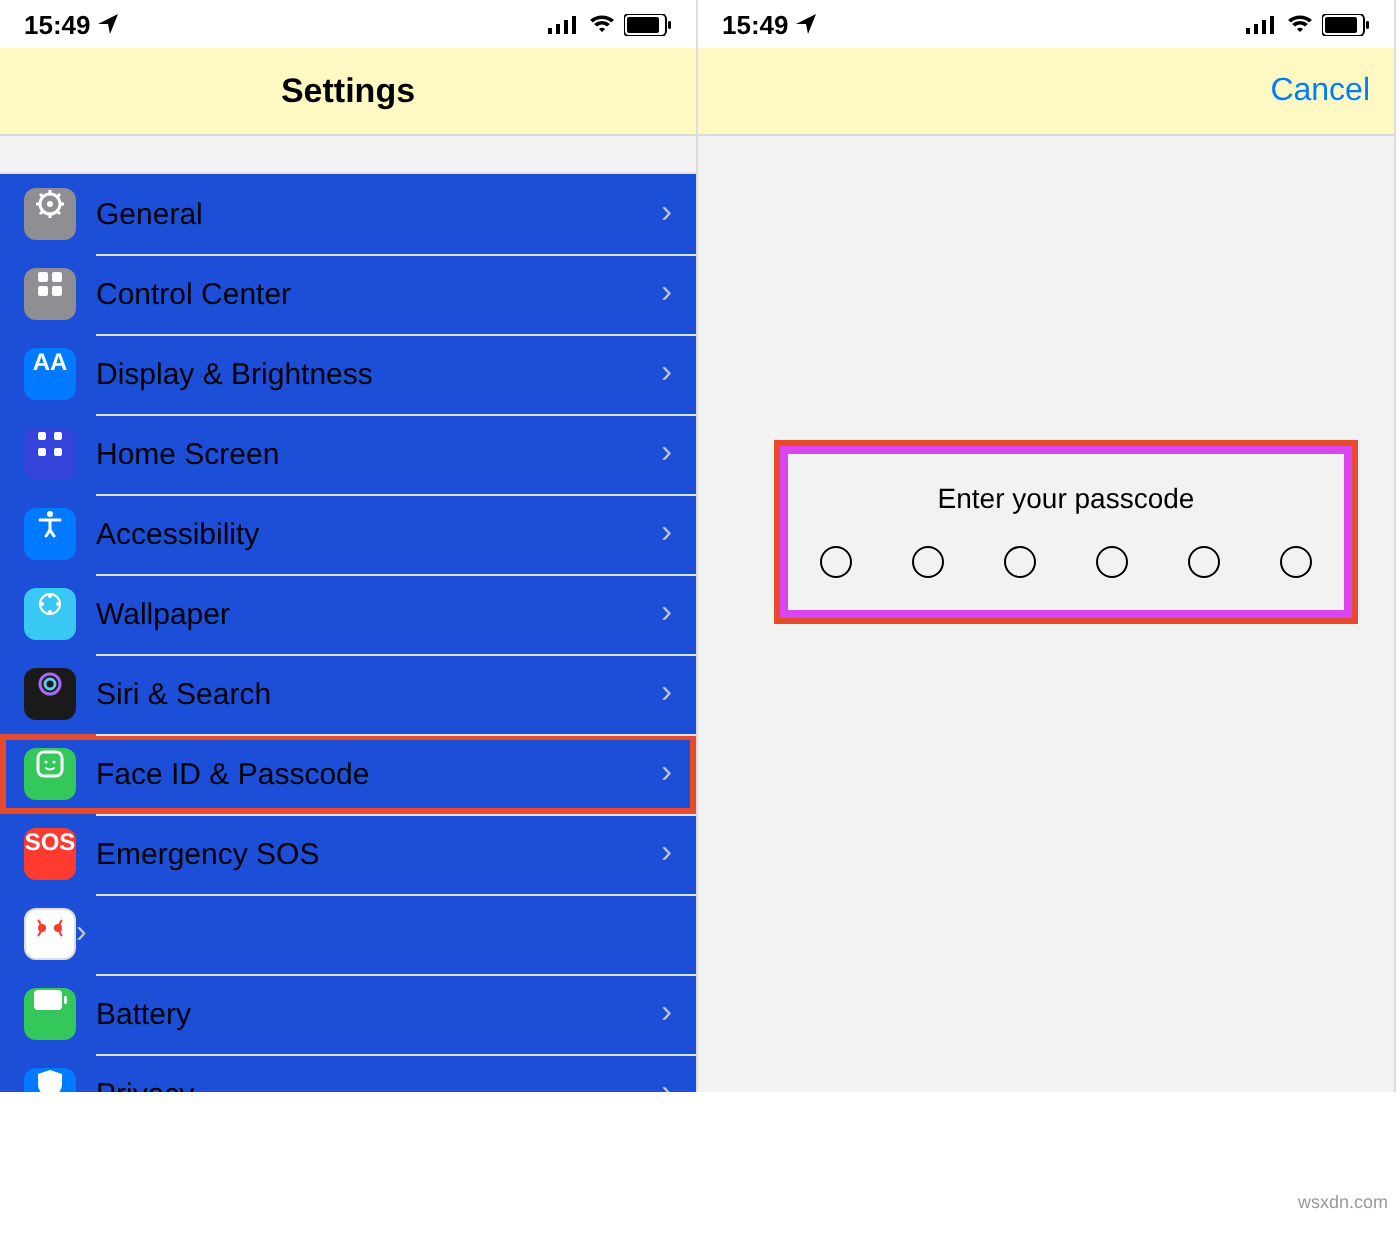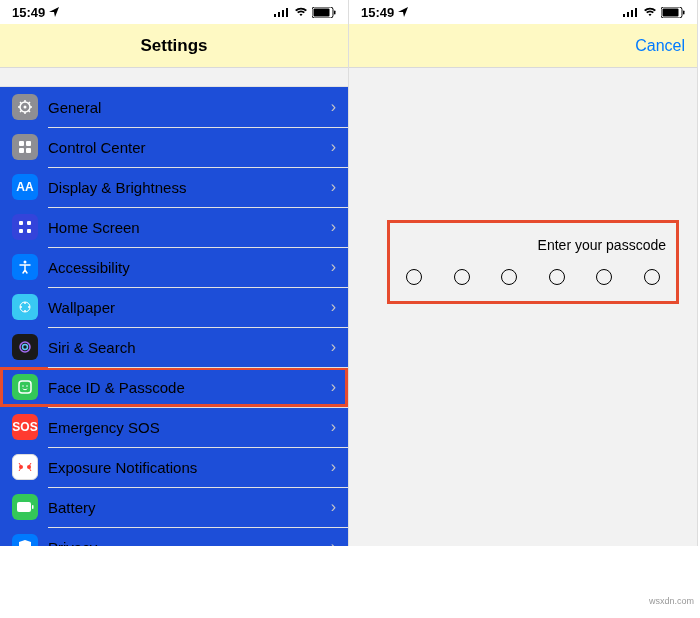--- a/index.html
+++ b/index.html
@@ -51,36 +51,36 @@
     display: flex; align-items: center;
     height: 40px; padding: 0 12px;
     position: relative;
   }
   .row + .row::before {
     content:""; position:absolute; left:48px; right:0; top:0;
     height:1px; background:#e2e2e2;
   }
   .row-icon {
     width: 26px; height: 26px; border-radius: 6px;
-    display:flex; align-items:center; justify-content:center;
+    display:flex; justify-content:center;
     flex-shrink:0;
     color:#fff; font-size:12px; font-weight:600;
   }
   .row-label { margin-left: 10px; font-size: 15px; flex:1; color:#000; }
   .chevron { color:#c5c5c7; font-size:16px; }
 
   .hl { outline: 3px solid #e64b2e; outline-offset: -3px; }
 
   
   .passcode-area {
     position: absolute;
     left: 38px; right: 18px; top: 220px;
-    border: 3px solid #d946ef;
+    border: 7px solid #d946ef;
     padding: 14px 10px 16px;
-    text-align:right;
+    text-align:center;
   }
   .passcode-prompt { font-size: 14px; color:#000; margin-bottom:16px; }
   .dots { display:flex; justify-content: space-between; padding: 0 6px; }
   .dot {
     width: 16px; height: 16px; border-radius: 50%;
     border: 1.5px solid #000;
   }
 
   .watermark {
     position: absolute; right: 6px; bottom: 12px;
@@ -222,21 +222,20 @@
         </div>
         <div class="row">
           <div class="row-icon" style="background: rgb(255, 255, 255); border: 0.5px solid rgb(221, 221, 221);">
             <svg width="18" height="18" viewBox="0 0 18 18">
               <circle cx="5" cy="9" r="2" fill="#ff3b30"></circle>
               <circle cx="13" cy="9" r="2" fill="#ff3b30"></circle>
               <path d="M3 5 A6 6 0 0 1 3 13" stroke="#ff3b30" stroke-width="1" fill="none"></path>
               <path d="M15 5 A6 6 0 0 0 15 13" stroke="#ff3b30" stroke-width="1" fill="none"></path>
             </svg>
           </div>
-          <div class="row-label">Exposure Notifications</div>
           <div class="chevron">›</div>
         </div>
         <div class="row">
           <div class="row-icon" style="background: rgb(52, 199, 89);">
             <svg width="18" height="12" viewBox="0 0 18 12">
               <rect x="1" y="1" width="14" height="10" rx="2" fill="#fff"></rect>
               <rect x="16" y="4" width="1.5" height="4" rx="0.7" fill="#fff"></rect>
             </svg>
           </div>
           <div class="row-label">Battery</div>

